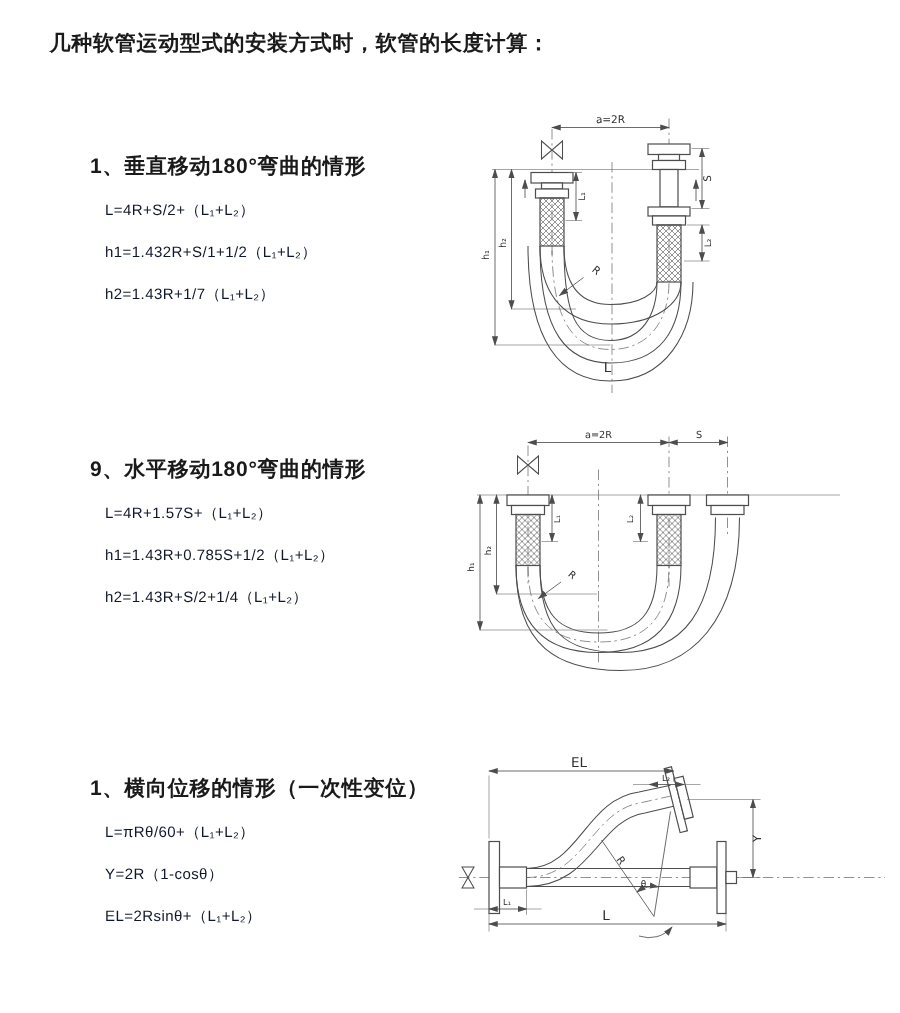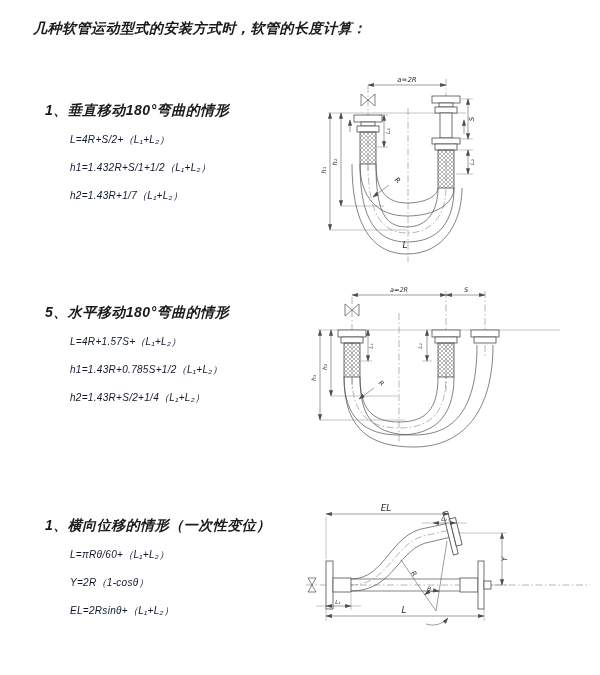--- a/index.html
+++ b/index.html
@@ -1,24 +1,24 @@
 <!DOCTYPE html>
 <html><head>
 <meta charset="utf-8">
 <style>
   html,body{margin:0;padding:0;background:#fff;}
   .page{
     position:relative;width:600px;height:675px;background:#ffffff;overflow:hidden;
-    font-family:"Liberation Sans","DejaVu Sans",sans-serif;color:#1a1a1a;font-style:italic;
+    font-family:"Liberation Sans","DejaVu Sans",sans-serif;color:#1a1a1a;
   }
   .title{
     position:absolute;left:33px;top:20px;font-size:14px;font-weight:700;letter-spacing:.5px;
   }
   .sec{position:absolute;left:45px;width:270px;}
-  .sec .heading{font-size:14px;font-weight:700;letter-spacing:.5px;position:absolute;top:0;left:0;white-space:nowrap;}
+  .sec .heading{font-size:14px;font-weight:700;letter-spacing:.5px;position:absolute;top:0;left:15px;white-space:nowrap;}
   .sec .f{position:absolute;left:25px;font-size:10px;letter-spacing:.3px;white-space:nowrap;color:#0f172a;}
   .f.f0{top:31px}.f.f1{top:59px}.f.f2{top:87px}
   .s1{top:102px}.s2{top:304px}.s3{top:517px}
   .dgm{position:absolute;}
   svg text{fill:#2e2e2e;font-family:"DejaVu Sans","Liberation Sans",sans-serif;}
   .geo2{stroke:#4d4d4d;stroke-width:0.7;fill:none;}
   .plate{stroke:#4d4d4d;stroke-width:0.8;fill:#ffffff;}
   .dim{stroke:#4d4d4d;stroke-width:0.55;fill:none;}
   .ext{stroke:#6a6a6a;stroke-width:0.4;fill:none;}
   .cl{stroke:#7a7a7a;stroke-width:0.55;fill:none;stroke-dasharray:7 2.5 1.5 2.5;}
@@ -32,21 +32,21 @@
   <div class="title">几种软管运动型式的安装方式时，软管的长度计算：</div>
 
   <div class="sec s1">
     <div class="heading">1、垂直移动180°弯曲的情形</div>
     <div class="f f0">L=4R+S/2+（L₁+L₂）</div>
     <div class="f f1">h1=1.432R+S/1+1/2（L₁+L₂）</div>
     <div class="f f2">h2=1.43R+1/7（L₁+L₂）</div>
   </div>
 
   <div class="sec s2">
-    <div class="heading">5、水平移动180°弯曲的情形</div>
+    <div class="heading">9、水平移动180°弯曲的情形</div>
     <div class="f f0">L=4R+1.57S+（L₁+L₂）</div>
     <div class="f f1">h1=1.43R+0.785S+1/2（L₁+L₂）</div>
     <div class="f f2">h2=1.43R+S/2+1/4（L₁+L₂）</div>
   </div>
 
   <div class="sec s3">
     <div class="heading">1、横向位移的情形（一次性变位）</div>
     <div class="f f0">L=πRθ/60+（L₁+L₂）</div>
     <div class="f f1">Y=2R（1-cosθ）</div>
     <div class="f f2">EL=2Rsinθ+（L₁+L₂）</div>

